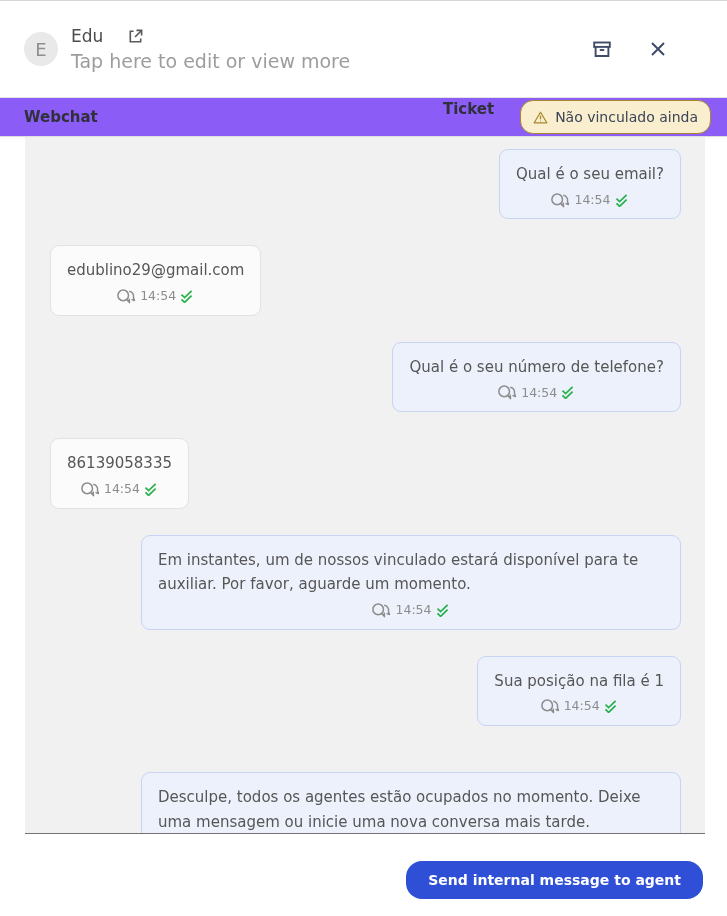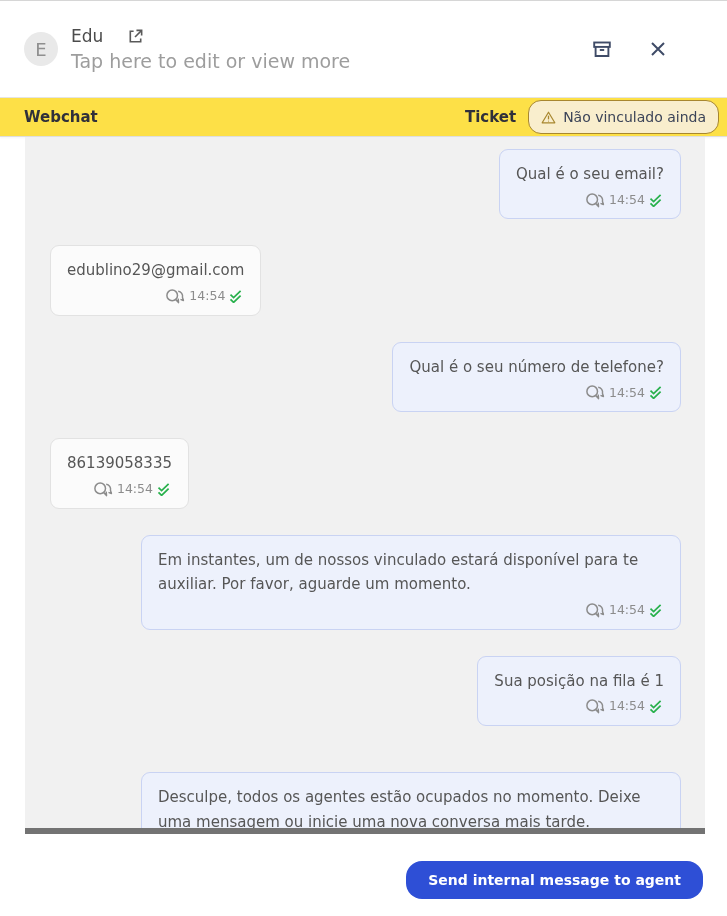--- a/index.html
+++ b/index.html
@@ -27,50 +27,50 @@
   .extlink{ width:17px; height:17px; color:#5a5a5a; }
   .header-sub{ font-size:19px; color:#9d9d9d; margin-top:4px; }
   .header-actions{ display:flex; align-items:center; gap:32px; padding-right:33px; }
   .icon-btn{ width:24px; height:24px; background:none; border:none; cursor:pointer;
     color:#3f4b67; display:flex; align-items:center; justify-content:center; padding:0;}
   .icon-btn svg{ width:22px; height:22px; }
 
   
   .tabbar{
     flex:0 0 39px; display:flex; align-items:center; justify-content:space-between;
-    padding:0 8px 0 24px; background:#fde047; border-bottom:1px solid #dedede;
+    padding:0 16px 0 24px; background:#8b5cf6; border-bottom:1px solid #dedede;
     box-shadow:0 1px 2px rgba(0,0,0,0.04);
   }
   .tab-left{ font-size:15px; font-weight:bold; color:#30303a; }
-  .tab-right{ display:flex; align-items:center; gap:12px; }
+  .tab-right{ display:flex; align-items:flex-start; gap:26px; }
   .ticket-label{ font-size:15px; font-weight:bold; color:#30303a; }
   .ticket-badge{
     display:flex; align-items:center; gap:7px; height:34px; padding:0 12px;
     background:var(--badge-bg,#f9eecd); border:1.5px solid var(--badge-border,#a8872f);
     border-radius:13px; font-size:14px; color:#3c4458; white-space:nowrap;
   }
   .warn-icon{ width:15px; height:13px; color:var(--badge-border,#a8872f); }
 
   
   .chat{
     flex:0 0 697px; margin:0 22px 0 25px; background:#f1f1f1;
-    border-bottom:6px solid #737373;
+    border-bottom:1px solid #737373;
     padding:12px 24px 0 25px;
     display:flex; flex-direction:column; overflow:hidden;
   }
   .msg{
     max-width:540px; border-radius:9px; padding:12px 16px 8px 16px;
     font-size:15px; line-height:1.65; color:#565656; margin-bottom:26px;
   }
   .msg-left{ align-self:flex-start; background:var(--bubble-left-bg,#fbfbfb); border:1px solid var(--bubble-left-border,#e2e2e2); }
   .msg-right{ align-self:flex-end; background:var(--bubble-right-bg,#edf1fc); border:1px solid var(--bubble-right-border,#c9d3f3); }
   .msg:nth-child(6){ }
   .msg:nth-child(7){ margin-top:20px; }
   .msg-meta{
-    display:flex; align-items:center; justify-content:flex-end; gap:4px; margin-top:3px;
+    display:flex; align-items:center; justify-content:center; gap:4px; margin-top:3px;
   }
   .chat-ic{ width:20px; height:15px; color:#8c8c8c; }
   .msg-time{ font-size:12.5px; color:#8c8c8c; }
   .dcheck{ width:15px; height:13px; color:var(--check-green,#27b04b); }
 
   
   .footer{ flex:1; background:#fff; display:flex; justify-content:flex-end; align-items:flex-start; }
   .send-btn{
     margin:27px 24px 0 0; height:38px; padding:0 22px; min-width:228px;
     background:var(--button-blue,#2e4fd6); color:#fff; border:none; border-radius:16px;

